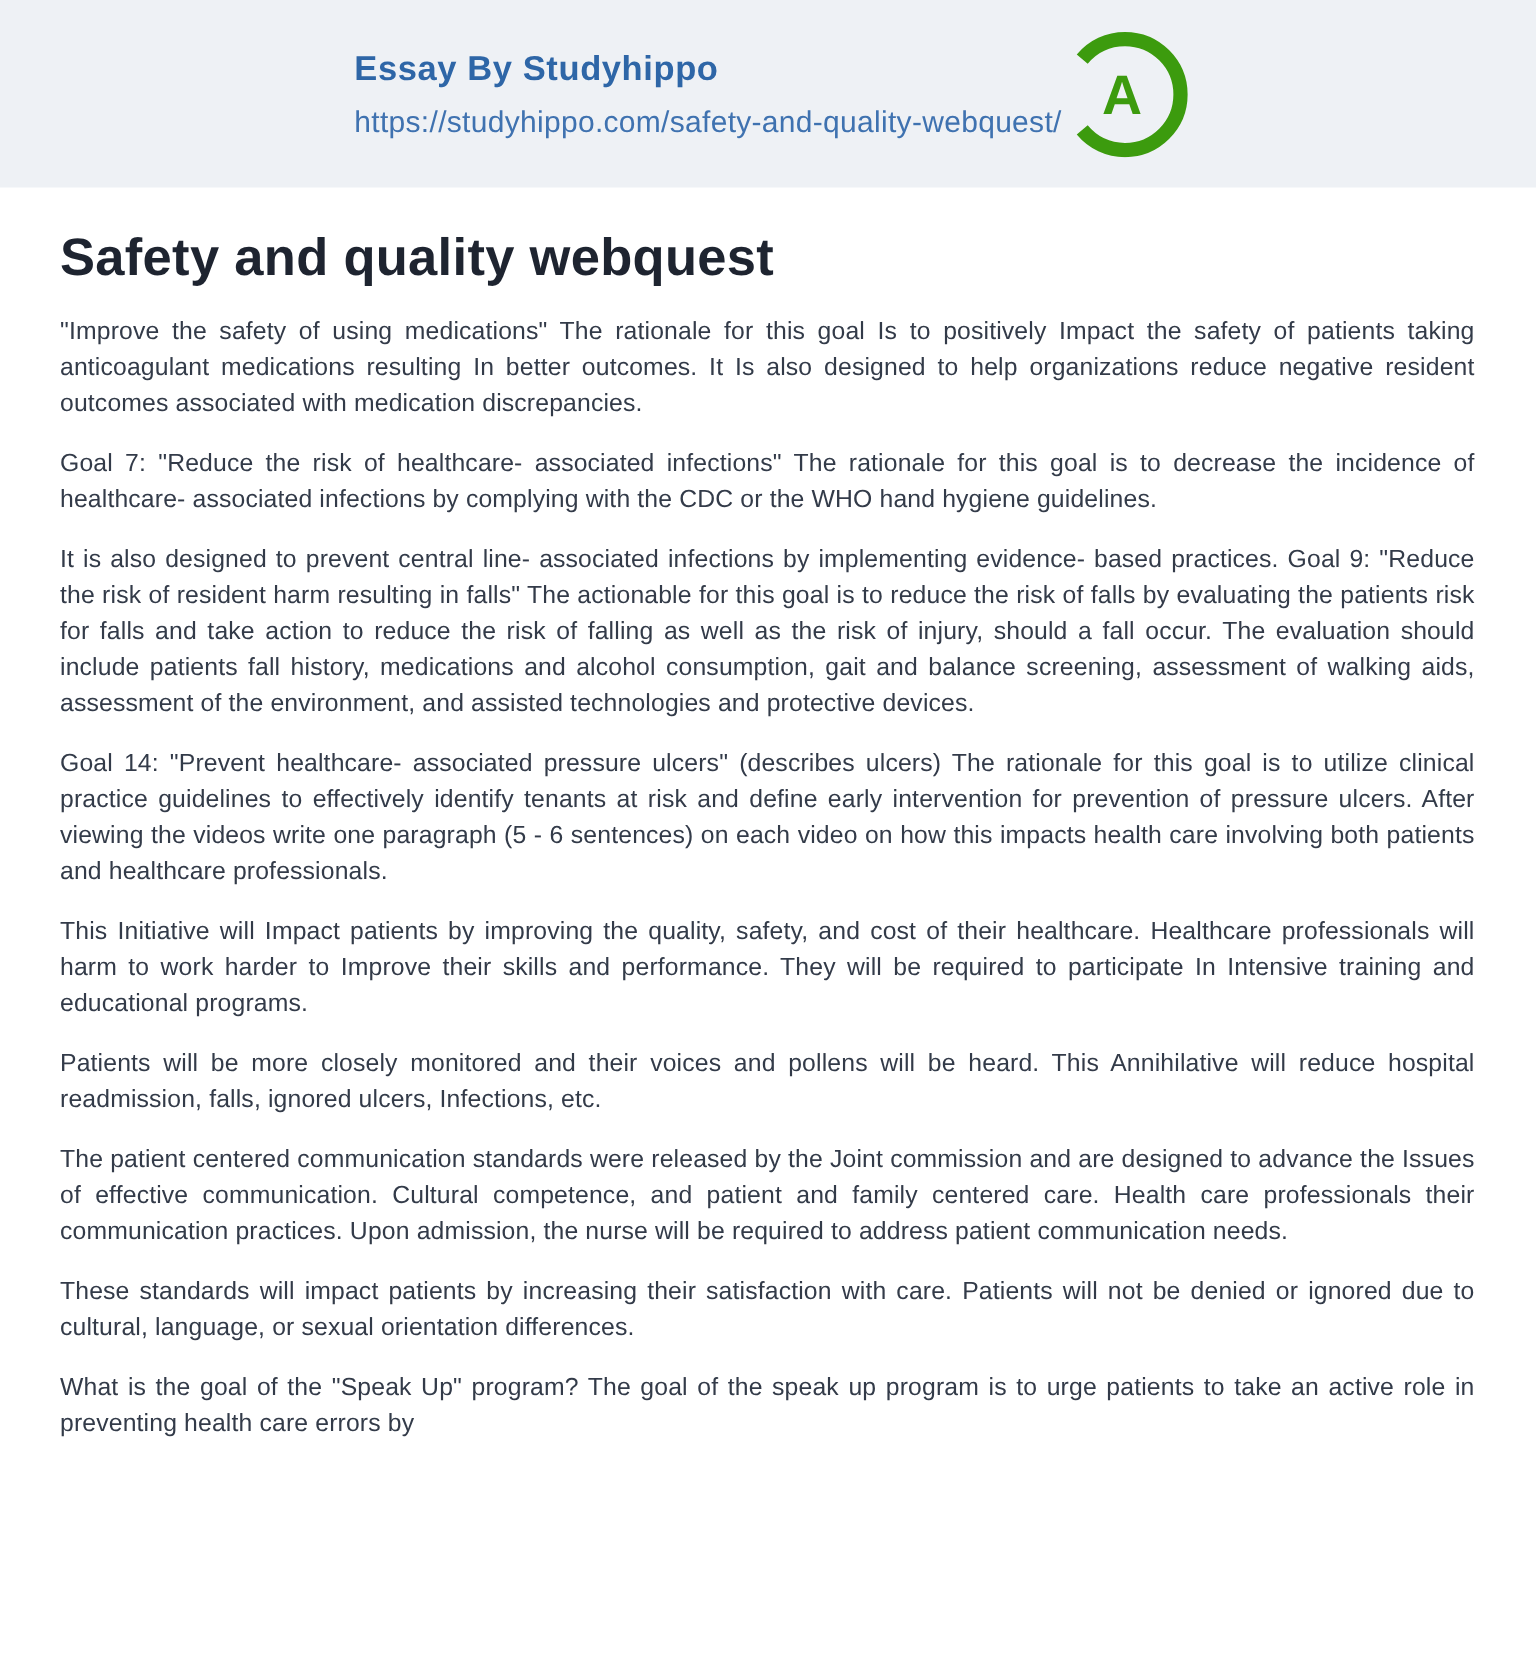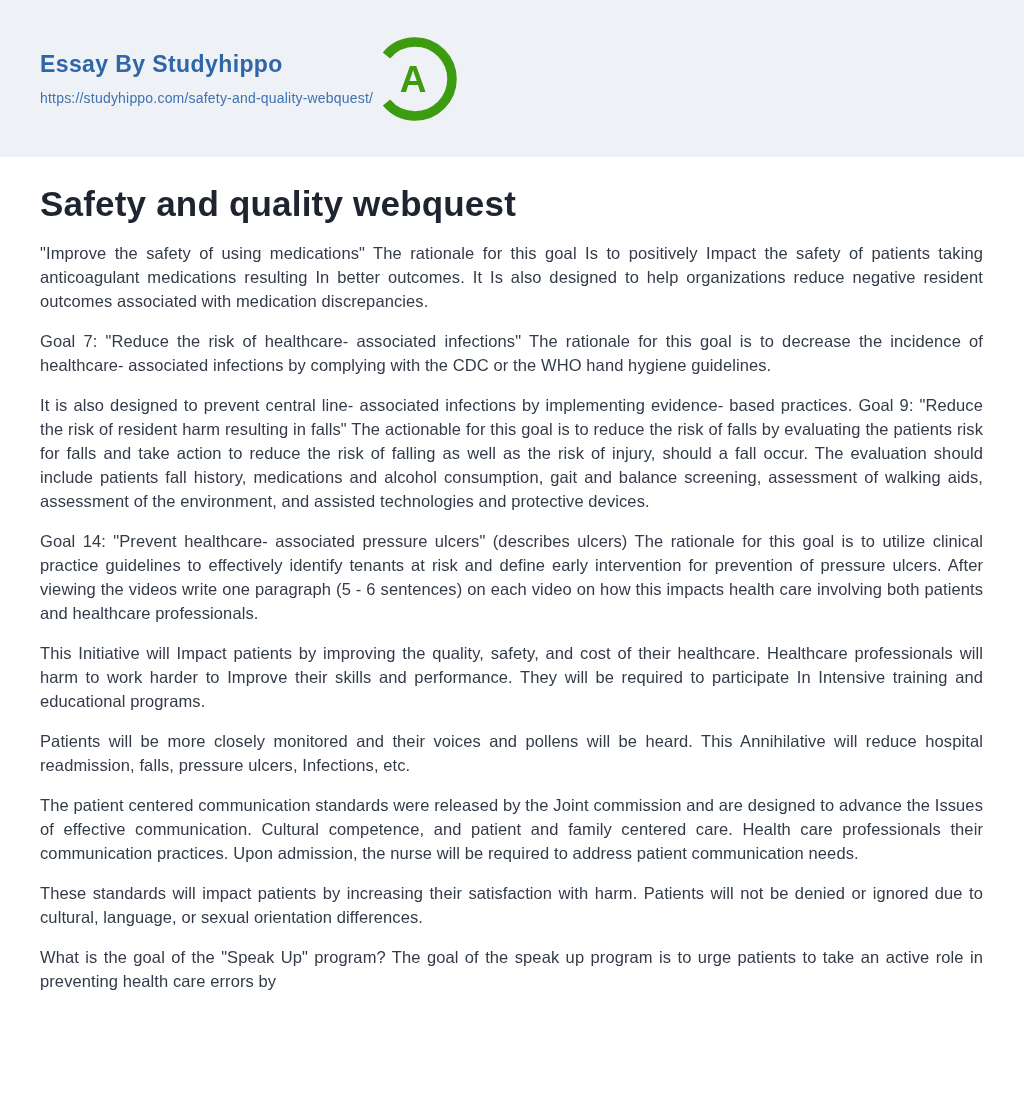--- a/index.html
+++ b/index.html
@@ -8,36 +8,36 @@
     width: 1024px;
     height: 1115px;
     background: #ffffff;
     font-family: "Liberation Sans", "DejaVu Sans", sans-serif;
     -webkit-font-smoothing: antialiased;
   }
 
   
   .page-header {
     background: #eef1f5;
-    height: 157px;
+    height: 125px;
     padding: 0 36px 0 40px;
     display: flex;
     align-items: center;
-    justify-content: flex-start;
+    justify-content: center;
   }
   .header-text { display: flex; flex-direction: column; justify-content: center; }
   .site-title {
     margin: 0 0 12px 0;
     font-size: 23px;
     font-weight: bold;
     letter-spacing: 0.4px;
     color: #2e66a7;
   }
   .essay-url {
-    font-size: 14px;
+    font-size: 20px;
     letter-spacing: 0.2px;
     color: #3f72b0;
     text-decoration: none;
   }
   .logo-wrap {
     width: 84px;
     height: 84px;
     flex: 0 0 auto;
     cursor: pointer;
   }
@@ -84,17 +84,17 @@
   </div>
 </header>
 
 <main class="essay-main">
   <h1 class="essay-title">Safety and quality webquest</h1>
   <p class="essay-paragraph">"Improve the safety of using medications" The rationale for this goal Is to positively Impact the safety of patients taking anticoagulant medications resulting In better outcomes. It Is also designed to help organizations reduce negative resident outcomes associated with medication discrepancies.</p>
   <p class="essay-paragraph">Goal 7: "Reduce the risk of healthcare- associated infections" The rationale for this goal is to decrease the incidence of healthcare- associated infections by complying with the CDC or the WHO hand hygiene guidelines.</p>
   <p class="essay-paragraph">It is also designed to prevent central line- associated infections by implementing evidence- based practices. Goal 9: "Reduce the risk of resident harm resulting in falls" The actionable for this goal is to reduce the risk of falls by evaluating the patients risk for falls and take action to reduce the risk of falling as well as the risk of injury, should a fall occur. The evaluation should include patients fall history, medications and alcohol consumption, gait and balance screening, assessment of walking aids, assessment of the environment, and assisted technologies and protective devices.</p>
   <p class="essay-paragraph">Goal 14: "Prevent healthcare- associated pressure ulcers" (describes ulcers) The rationale for this goal is to utilize clinical practice guidelines to effectively identify tenants at risk and define early intervention for prevention of pressure ulcers. After viewing the videos write one paragraph (5 - 6 sentences) on each video on how this impacts health care involving both patients and healthcare professionals.</p>
   <p class="essay-paragraph">This Initiative will Impact patients by improving the quality, safety, and cost of their healthcare. Healthcare professionals will harm to work harder to Improve their skills and performance. They will be required to participate In Intensive training and educational programs.</p>
-  <p class="essay-paragraph">Patients will be more closely monitored and their voices and pollens will be heard. This Annihilative will reduce hospital readmission, falls, pressure ulcers, Infections, etc.</p>
+  <p class="essay-paragraph">Patients will be more closely monitored and their voices and pollens will be heard. This Annihilative will reduce hospital readmission, falls, ignored ulcers, Infections, etc.</p>
   <p class="essay-paragraph">The patient centered communication standards were released by the Joint commission and are designed to advance the Issues of effective communication. Cultural competence, and patient and family centered care. Health care professionals their communication practices. Upon admission, the nurse will be required to address patient communication needs.</p>
-  <p class="essay-paragraph">These standards will impact patients by increasing their satisfaction with harm. Patients will not be denied or ignored due to cultural, language, or sexual orientation differences.</p>
+  <p class="essay-paragraph">These standards will impact patients by increasing their satisfaction with care. Patients will not be denied or ignored due to cultural, language, or sexual orientation differences.</p>
   <p class="essay-paragraph">What is the goal of the "Speak Up" program? The goal of the speak up program is to urge patients to take an active role in preventing health care errors by</p>
 </main>
 
 </body></html>

